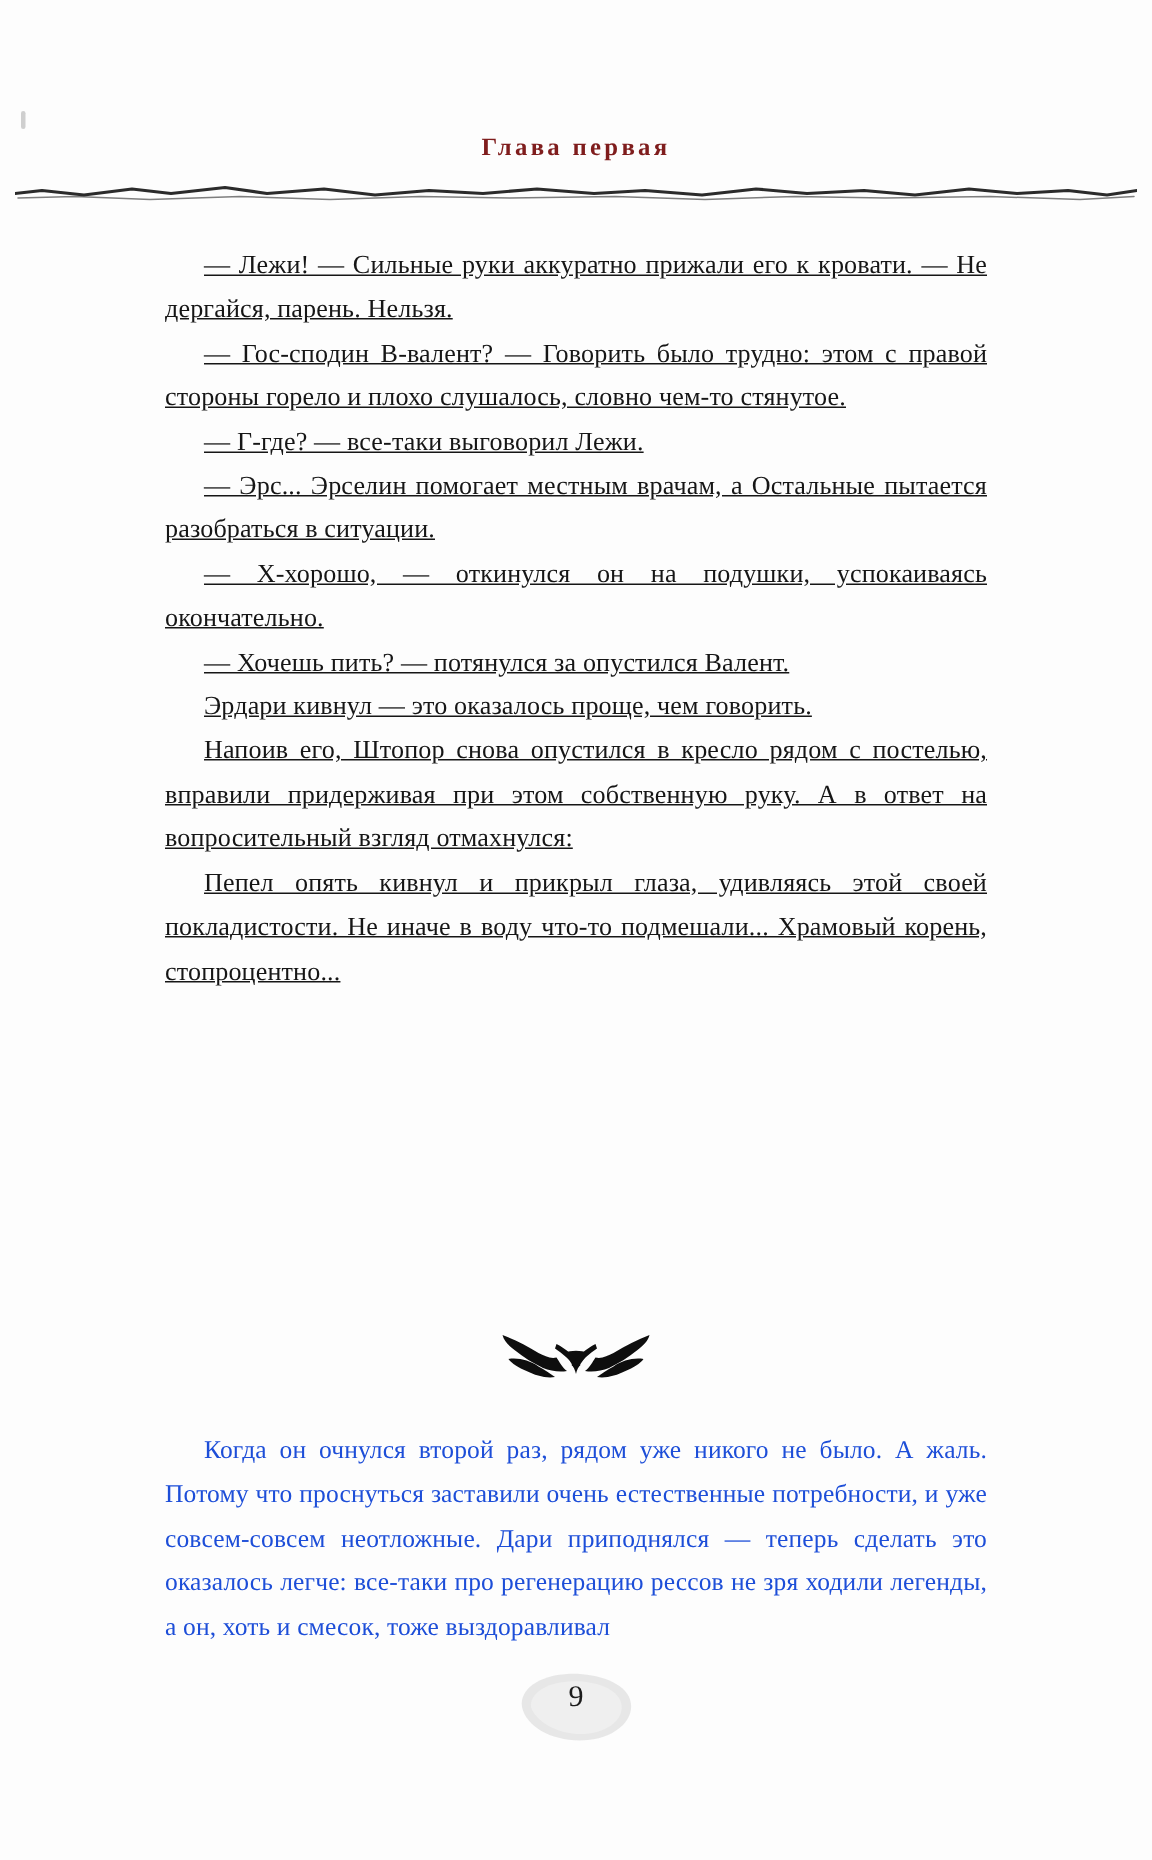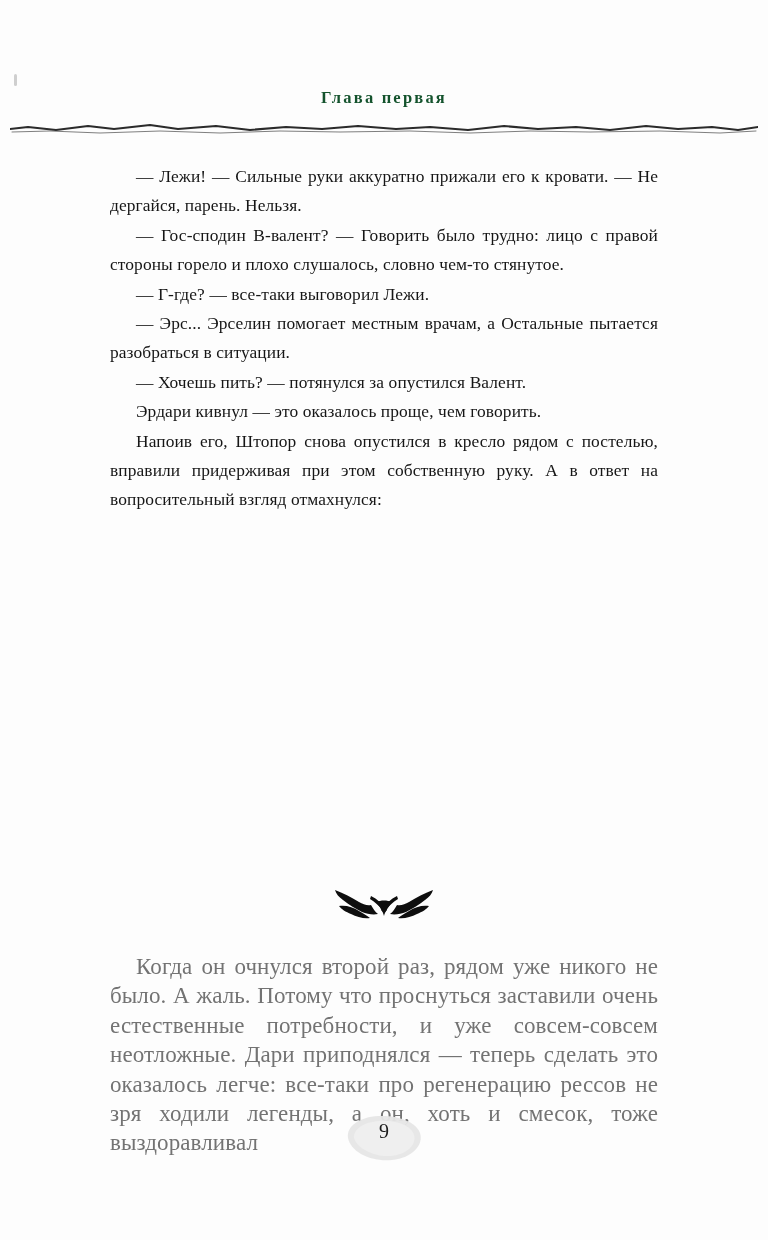--- a/index.html
+++ b/index.html
@@ -25,21 +25,21 @@
   
   .running-head {
     position: absolute;
     top: 88px;
     left: 0;
     right: 0;
     text-align: center;
     font-family: "Liberation Serif", serif;
     font-size: 16.5px;
     letter-spacing: 2.2px;
-    color: #14532d;
+    color: #7f1d1d;
     font-weight: 600;
   }
 
   
   .head-rule {
     position: absolute;
     top: 120px;
     left: 10px;
     width: 748px;
     height: 16px;
@@ -55,43 +55,44 @@
     font-size: 17.4px;
     line-height: 29.4px;
     text-align: justify;
     text-justify: inter-word;
     color: #161616;
     letter-spacing: 0.1px;
   }
   .text-block p {
     margin: 0;
     text-indent: 26px;
+    text-decoration: underline;
   }
 
   
   .ornament {
     position: absolute;
     top: 884px;
     left: 0;
     right: 0;
     text-align: center;
     line-height: 0;
   }
   .ornament svg { display: inline-block; }
 
   
   .text-block-2 {
     position: absolute;
     top: 952px;
     left: 110px;
     width: 548px;
-    font-size: 23px;
+    font-size: 17px;
     line-height: 29.4px;
     text-align: justify;
-    color: #737373;
+    color: #1d4ed8;
     letter-spacing: 0.1px;
   }
   .text-block-2 p {
     margin: 0;
     text-indent: 26px;
   }
 
   
   .folio-wrap {
     position: absolute;
@@ -140,26 +141,28 @@
 
   <div class="head-rule">
     <svg width="748" height="16" viewBox="0 0 748 16" xmlns="http://www.w3.org/2000/svg">
       <path d="M0 9 L18 7 L46 10 L78 6 L104 9 L140 5 L168 9 L206 6 L240 10 L276 7 L312 9 L348 6 L386 9 L420 7 L458 10 L494 6 L528 9 L566 7 L600 10 L636 6 L668 9 L702 7 L728 10 L748 7" fill="none" stroke="#2b2b2b" stroke-width="2.1" stroke-linecap="round" stroke-linejoin="round"></path>
       <path d="M2 12 L40 11 L90 13 L150 11 L210 13 L270 11 L330 12 L400 11 L460 13 L520 11 L580 12 L650 11 L710 13 L746 11" fill="none" stroke="#3a3a3a" stroke-width="1" stroke-linecap="round" opacity="0.65"></path>
     </svg>
   </div>
 
   <div class="text-block">
     <p>— Лежи! — Сильные руки аккуратно прижали его к кровати. — Не дергайся, парень. Нельзя.</p>
-    <p>— Гос-сподин В-валент? — Говорить было трудно: лицо с правой стороны горело и плохо слушалось, словно чем-то стянутое.</p>
+    <p>— Гос-сподин В-валент? — Говорить было трудно: этом с правой стороны горело и плохо слушалось, словно чем-то стянутое.</p>
     <p>— Г-где? — все-таки выговорил Лежи.</p>
     <p>— Эрс... Эрселин помогает местным врачам, а Остальные пытается разобраться в ситуации.</p>
+    <p>— Х-хорошо, — откинулся он на подушки, успокаиваясь окончательно.</p>
     <p>— Хочешь пить? — потянулся за опустился Валент.</p>
     <p>Эрдари кивнул — это оказалось проще, чем говорить.</p>
     <p>Напоив его, Штопор снова опустился в кресло рядом с постелью, вправили придерживая при этом собственную руку. А в ответ на вопросительный взгляд отмахнулся:</p>
+    <p>Пепел опять кивнул и прикрыл глаза, удивляясь этой своей покладистости. Не иначе в воду что-то подмешали... Храмовый корень, стопроцентно...</p>
   </div>
 
   <div class="ornament">
     <svg width="110" height="40" viewBox="0 0 110 40" xmlns="http://www.w3.org/2000/svg">
       <g fill="#0e0e0e">
 
         <path d="M6 6 C14 9, 22 13, 30 18 C34 20, 38 22, 42 21 C44 24, 46 28, 49 30
                  C44 31, 38 30, 33 28 C27 25, 20 21, 14 16 C10 13, 7 10, 6 6 Z"></path>
         <path d="M10 22 C17 21, 24 23, 30 27 C34 29, 38 32, 41 34
                  C35 35, 28 33, 22 30 C17 28, 12 25, 10 22 Z"></path>

